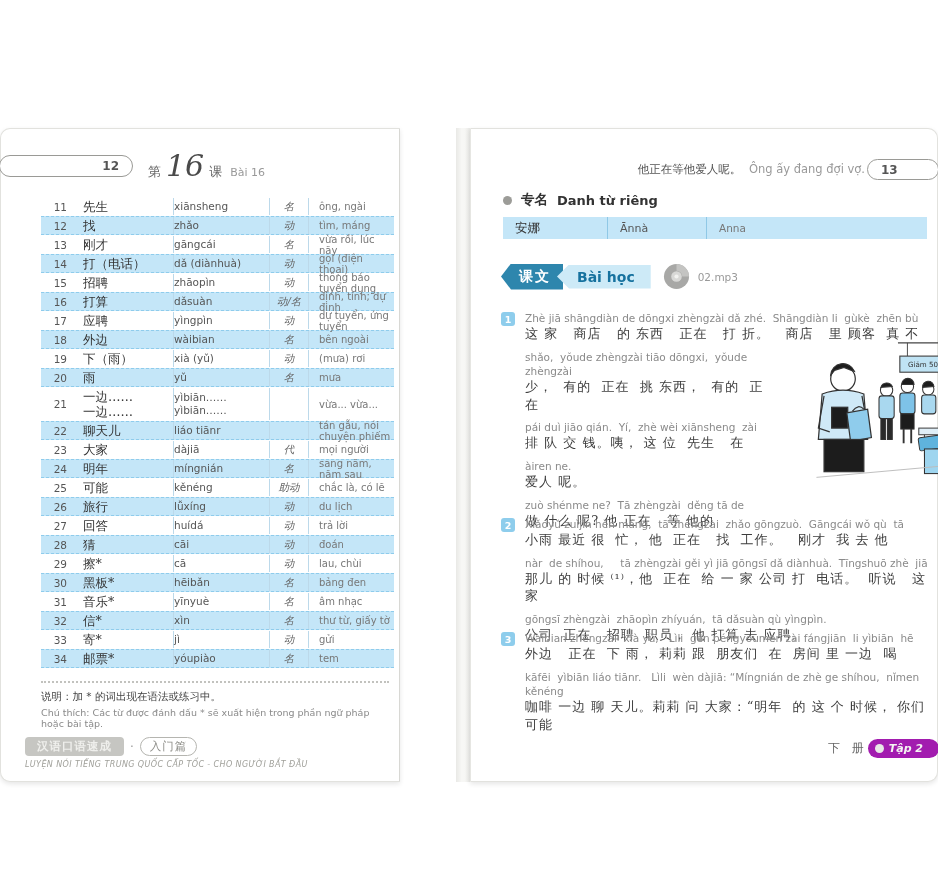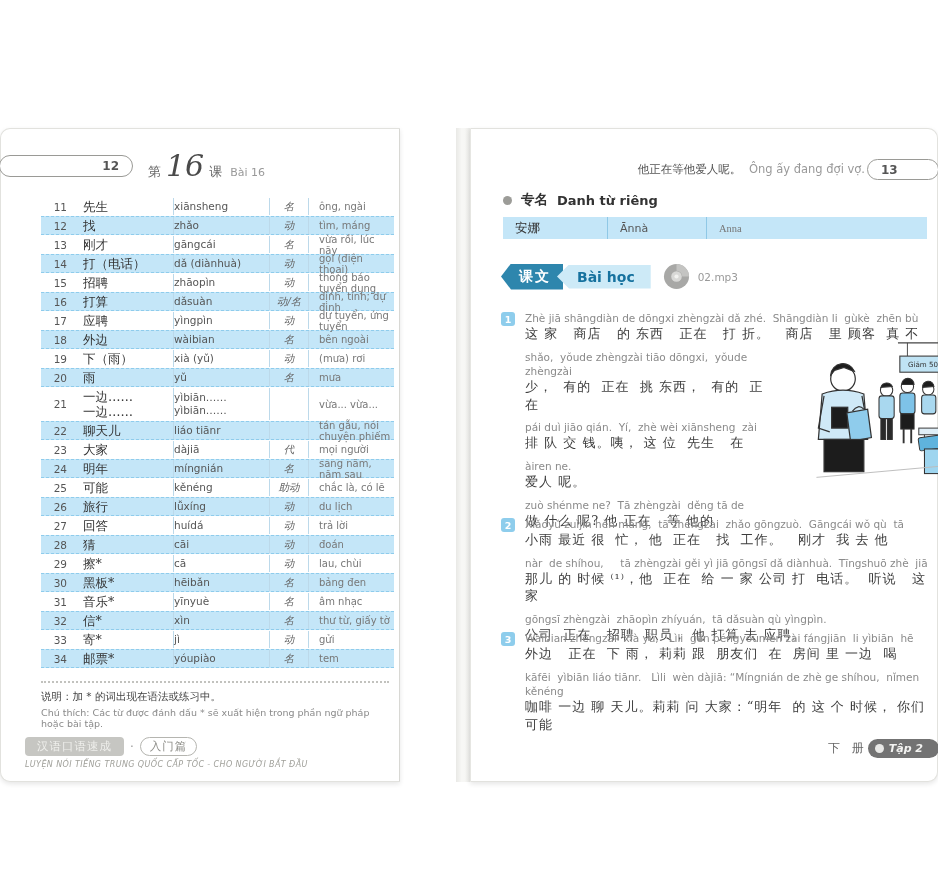--- a/index.html
+++ b/index.html
@@ -42,21 +42,21 @@
   .c-viet{flex:1;padding-left:10px;font-size:10px;color:#777;
           border-left:1px solid #bcd9ea;align-self:stretch;display:flex;align-items:center;}
 
   .lp-note{position:absolute;left:40px;right:10px;top:552px;border-top:2px dotted #c2c2be;padding-top:7px;}
   .note-cn{font-size:10.5px;color:#444;margin:0 0 3px 0;}
   .note-vi{font-size:9.5px;color:#8a8a8a;margin:0;}
 
   .lp-footer{position:absolute;left:24px;top:608px;}
   .lp-footer-badges{display:flex;align-items:center;gap:6px;}
   .badge-series{background:#c6c6c2;color:#efefec;font-size:11.5px;padding:2px 12px;
-                border-radius:4px;letter-spacing:1px;}
+                border-radius:4px;letter-spacing:1px;font-weight:bold;}
   .badge-dot{color:#999;font-size:12px;}
   .badge-level{border:1px solid #b5b5b0;color:#8f8f8a;font-size:11.5px;padding:1px 9px;
                border-radius:10px;letter-spacing:1px;}
   .lp-footer-sub{margin-top:4px;font-size:8px;font-style:italic;color:#a0a09a;letter-spacing:.4px;}
 
   
   .rp-header{position:absolute;top:30px;left:0;right:0;height:24px;}
   .rp-header-text{position:absolute;right:72px;top:3px;font-size:11.5px;color:#666;white-space:nowrap;}
   .rp-header-text .cn{color:#555;}
   .rp-header-text .vi{color:#999;margin-left:4px;}
@@ -69,21 +69,21 @@
   .pn-bullet{width:9px;height:9px;border-radius:50%;background:#9c9c98;flex:none;}
   .pn-label-cn{font-size:13.5px;font-weight:bold;color:#333;font-family:"DejaVu Serif",serif;}
   .pn-label-vi{font-size:13px;font-weight:bold;color:#333;}
 
   .pn-row{position:absolute;top:88px;left:32px;right:10px;height:22px;background:#c4e6f8;
           display:flex;align-items:center;}
   .pn-hanzi{width:92px;padding-left:12px;font-size:12.5px;color:#333;font-family:"DejaVu Serif",serif;flex:none;}
   .pn-pinyin{width:86px;padding-left:12px;font-size:11px;color:#555;flex:none;
              border-left:1px solid #8fc8e6;align-self:stretch;display:flex;align-items:center;}
   .pn-latin{flex:1;padding-left:12px;font-size:10.5px;color:#777;
-            border-left:1px solid #8fc8e6;align-self:stretch;display:flex;align-items:center;font-family:Liberation Serif, serif;}
+            border-left:1px solid #8fc8e6;align-self:stretch;display:flex;align-items:center;}
 
   .lesson-badge{position:absolute;top:134px;left:30px;display:flex;align-items:center;}
   .lb-cn{background:#2e86ad;color:#fff;font-size:14px;font-weight:bold;letter-spacing:2px;
          padding:4px 12px 4px 18px;font-family:"DejaVu Serif",serif;
          clip-path:polygon(10px 0,100% 0,100% 100%,10px 100%,0 50%);}
   .lb-vi{background:#cdeaf7;color:#16729f;font-size:14px;font-weight:bold;
          padding:4px 16px 4px 20px;margin-left:-6px;
          clip-path:polygon(12px 0,100% 0,100% 100%,12px 100%,0 50%);}
   .cd-icon{width:27px;height:27px;margin-left:12px;flex:none;}
   .lb-audio{font-size:10.5px;color:#999;margin-left:8px;}
@@ -97,21 +97,21 @@
   .linepair{margin-bottom:7px;}
   .py{font-size:10.5px;color:#8a8a8a;white-space:pre-wrap;line-height:1.35;}
   .cn-line{font-size:13px;color:#3d3d3d;font-family:"DejaVu Serif",serif;
            white-space:pre-wrap;letter-spacing:1px;line-height:1.35;}
   .p1-flex{display:flex;gap:34px;}
   .p1-left{width:248px;flex:none;}
   .p1-illu{flex:1;margin-top:-14px;}
 
   .rp-footer{position:absolute;right:-2px;top:610px;display:flex;align-items:center;gap:0;}
   .rp-footer-label{font-size:12px;color:#666;letter-spacing:4px;font-family:"DejaVu Serif",serif;}
-  .badge-tap{background:#737373;border-radius:11px;color:#f4f4f2;font-size:11px;
+  .badge-tap{background:#a21caf;border-radius:11px;color:#f4f4f2;font-size:11px;
              font-style:italic;font-weight:bold;padding:3px 16px 3px 7px;
              display:flex;align-items:center;gap:5px;}
   .badge-tap .dot{width:9px;height:9px;border-radius:50%;background:#e8e8e6;flex:none;}
 </style>
 </head>
 <body>
 
 <div class="page page-left">
 
   <div class="lp-header">

